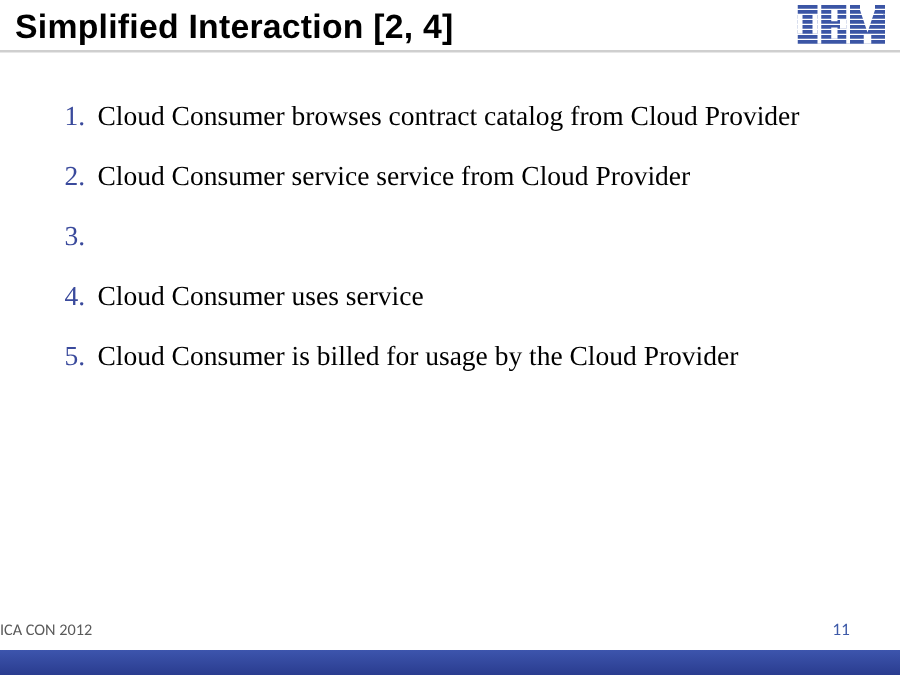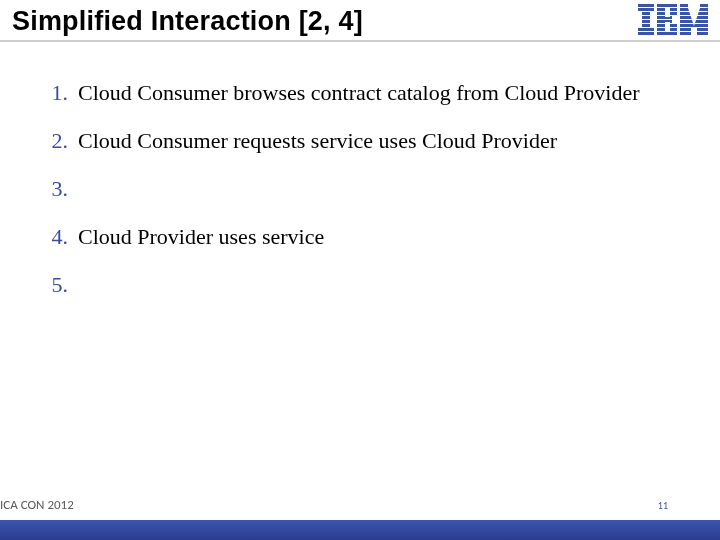--- a/index.html
+++ b/index.html
@@ -9,21 +9,21 @@
   .title { font-size: 27px; font-weight: bold; font-family: Arial, Helvetica, sans-serif; color: #000; letter-spacing: 0.2px; }
   .hr { height: 2px; background: #cfcfcf; margin: 0; }
   .logo-box { display: flex; align-items: center; }
   .logo-svg { width: 70px; height: 34px; }
   .body { padding: 38px 28px 0 40px; }
   .list { list-style: none; }
   .list li { display: flex; align-items: baseline; margin-bottom: 22px; font-size: 22px; color: #000; }
   .num { color: #3a4a9c; font-size: 22px; min-width: 28px; text-align: right; margin-right: 10px; }
   .footer { position: absolute; bottom: 0; left: 0; right: 0; height: 20px; background: #2a3c8f; background: linear-gradient(#3d55ad, #2a3c8f); }
   .footer-text { position: absolute; bottom: 28px; width: 100%; text-align: left; font-family: Calibri, Arial, sans-serif; font-size: 13px; color: #5a5a5a; }
-  .footer-page { position: absolute; bottom: 28px; right: 52px; font-family: Calibri, Arial, sans-serif; font-size: 10px; color: #3e5aa8; }
+  .footer-page { position: absolute; bottom: 28px; right: 40px; font-family: Calibri, Arial, sans-serif; font-size: 14px; color: #3e5aa8; }
 </style>
 </head>
 <body>
 
 <div class="slide">
 
   <div class="header">
     <div class="title">Simplified Interaction [2, 4]</div>
     <div class="logo-box" aria-label="IBM">
       <svg class="logo-svg" viewBox="0 0 70 34" aria-hidden="true">
@@ -62,31 +62,32 @@
   <div class="hr"></div>
 
   <div class="body">
     <ol class="list">
       <li>
         <span class="num">1.</span>
         <span>Cloud Consumer browses contract catalog from Cloud Provider</span>
       </li>
       <li>
         <span class="num">2.</span>
-        <span>Cloud Consumer requests service uses Cloud Provider</span>
+        <span>Cloud Consumer service service from Cloud Provider</span>
       </li>
       <li>
         <span class="num">3.</span>
       </li>
       <li>
         <span class="num">4.</span>
-        <span>Cloud Provider uses service</span>
+        <span>Cloud Consumer uses service</span>
       </li>
       <li>
         <span class="num">5.</span>
+        <span>Cloud Consumer is billed for usage by the Cloud Provider</span>
       </li>
     </ol>
   </div>
 
   <div class="footer-text">ICA CON 2012</div>
   <div class="footer-page">11</div>
   <div class="footer"></div>
 
 </div>
 

